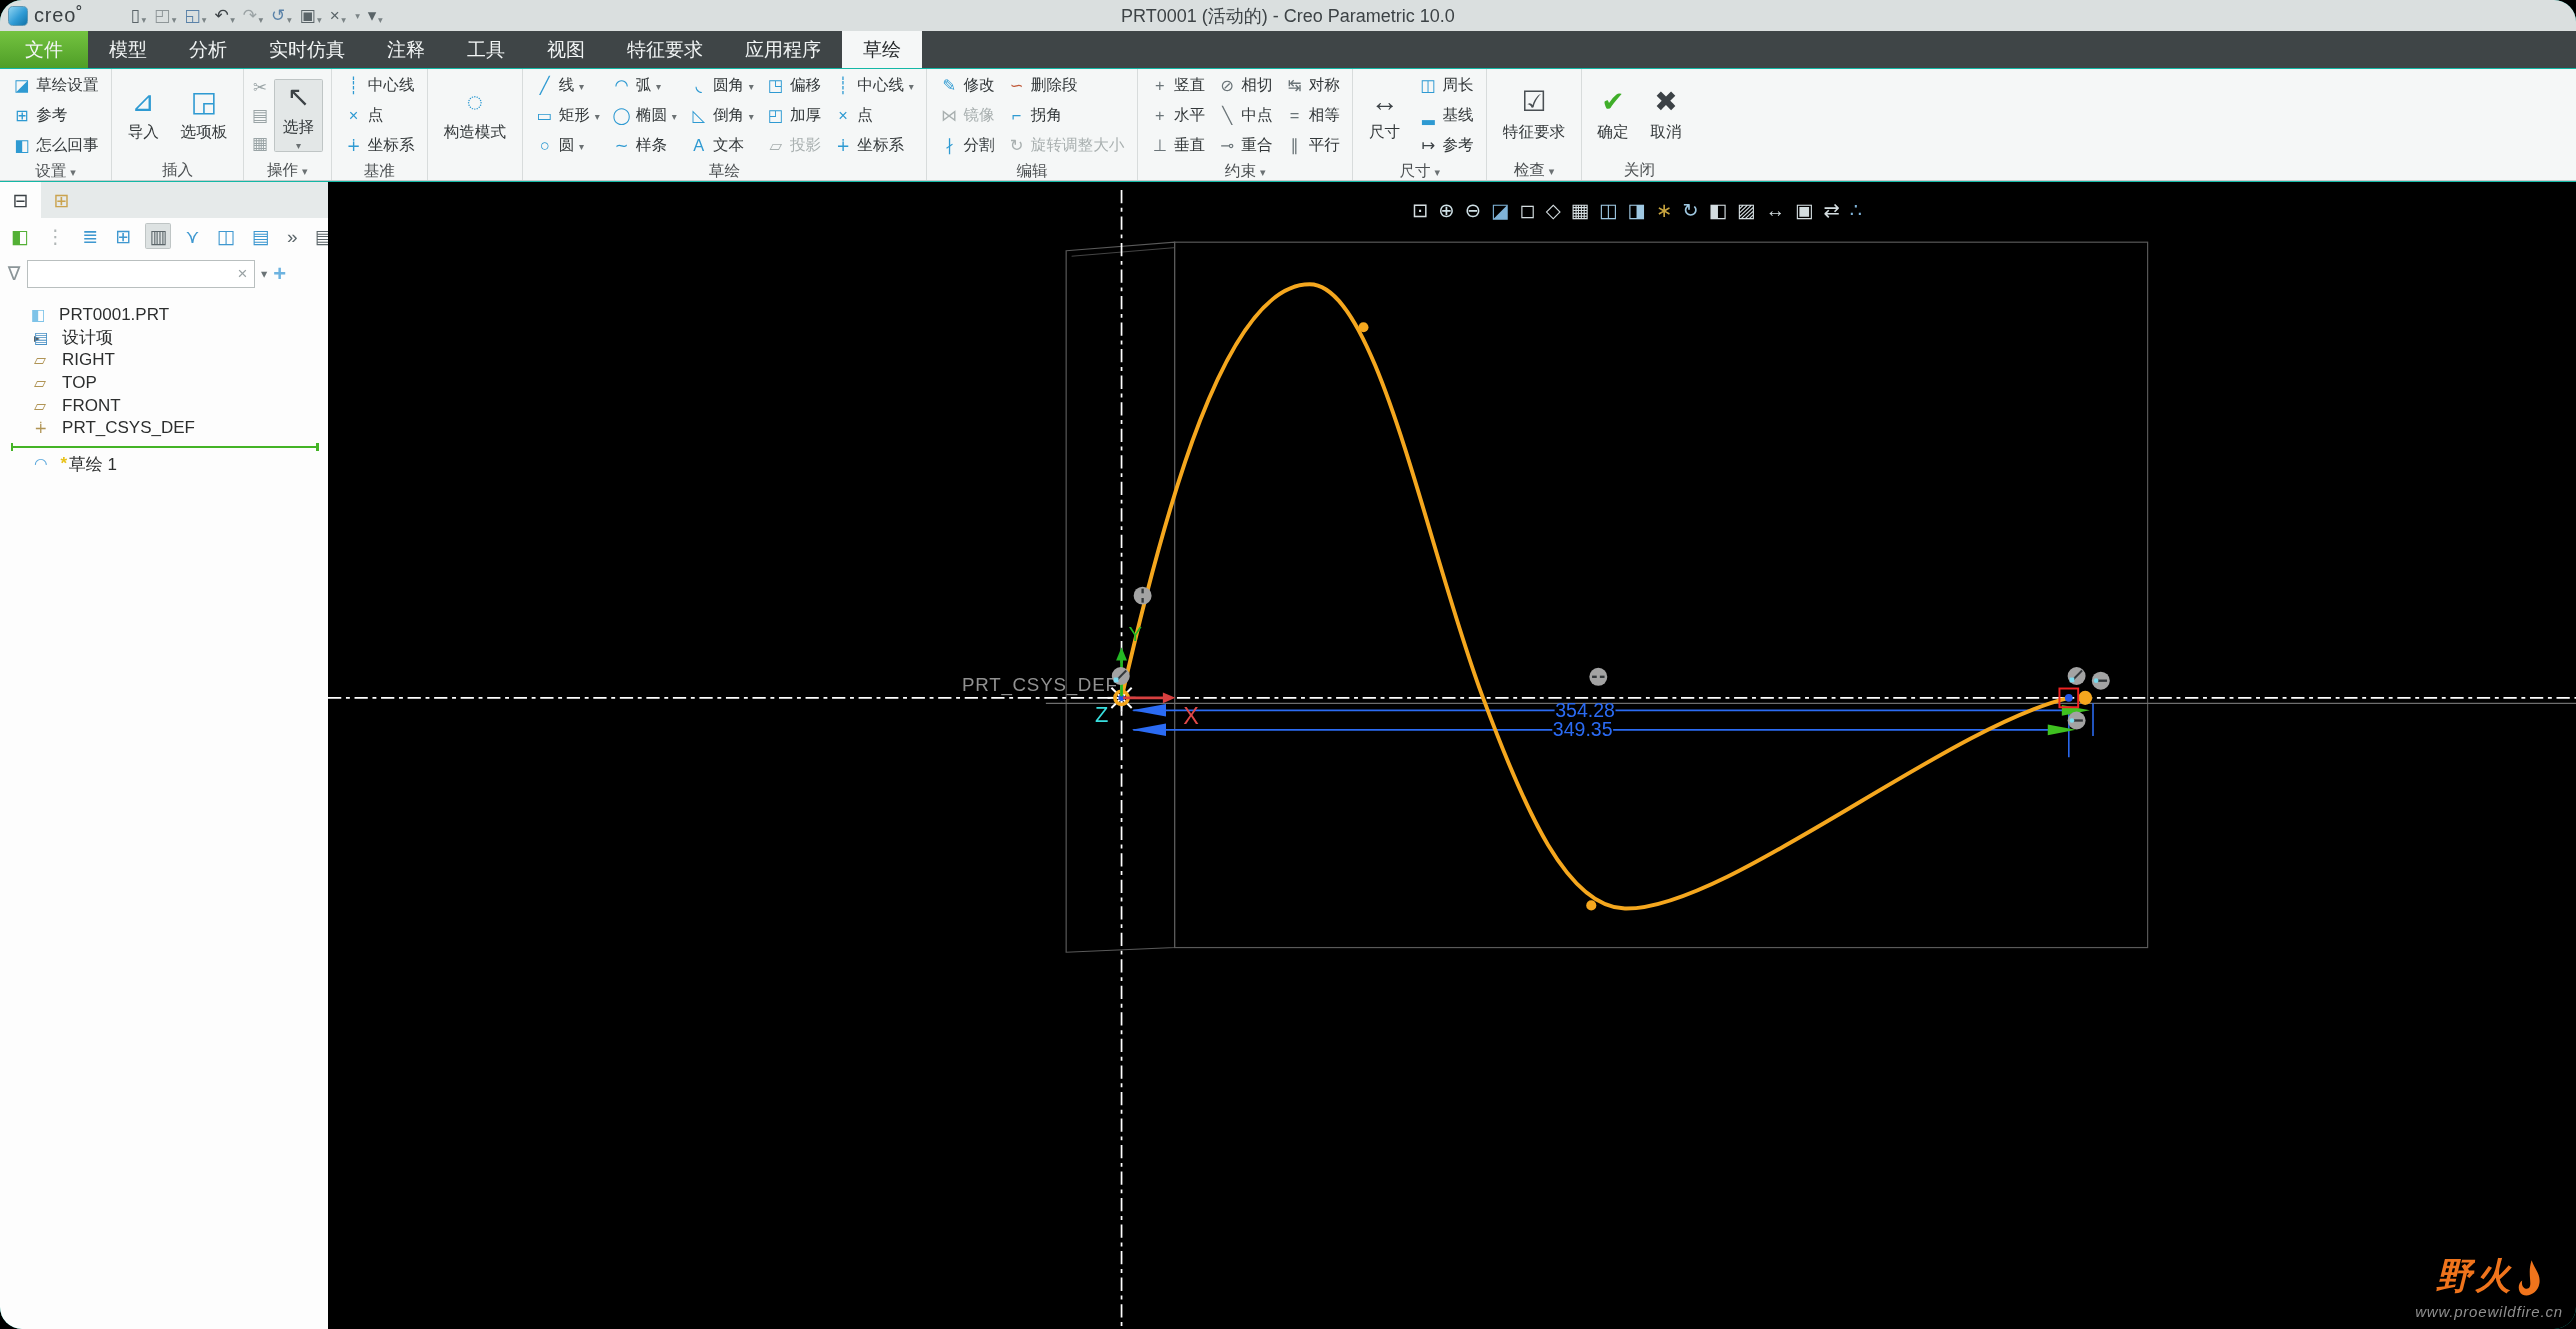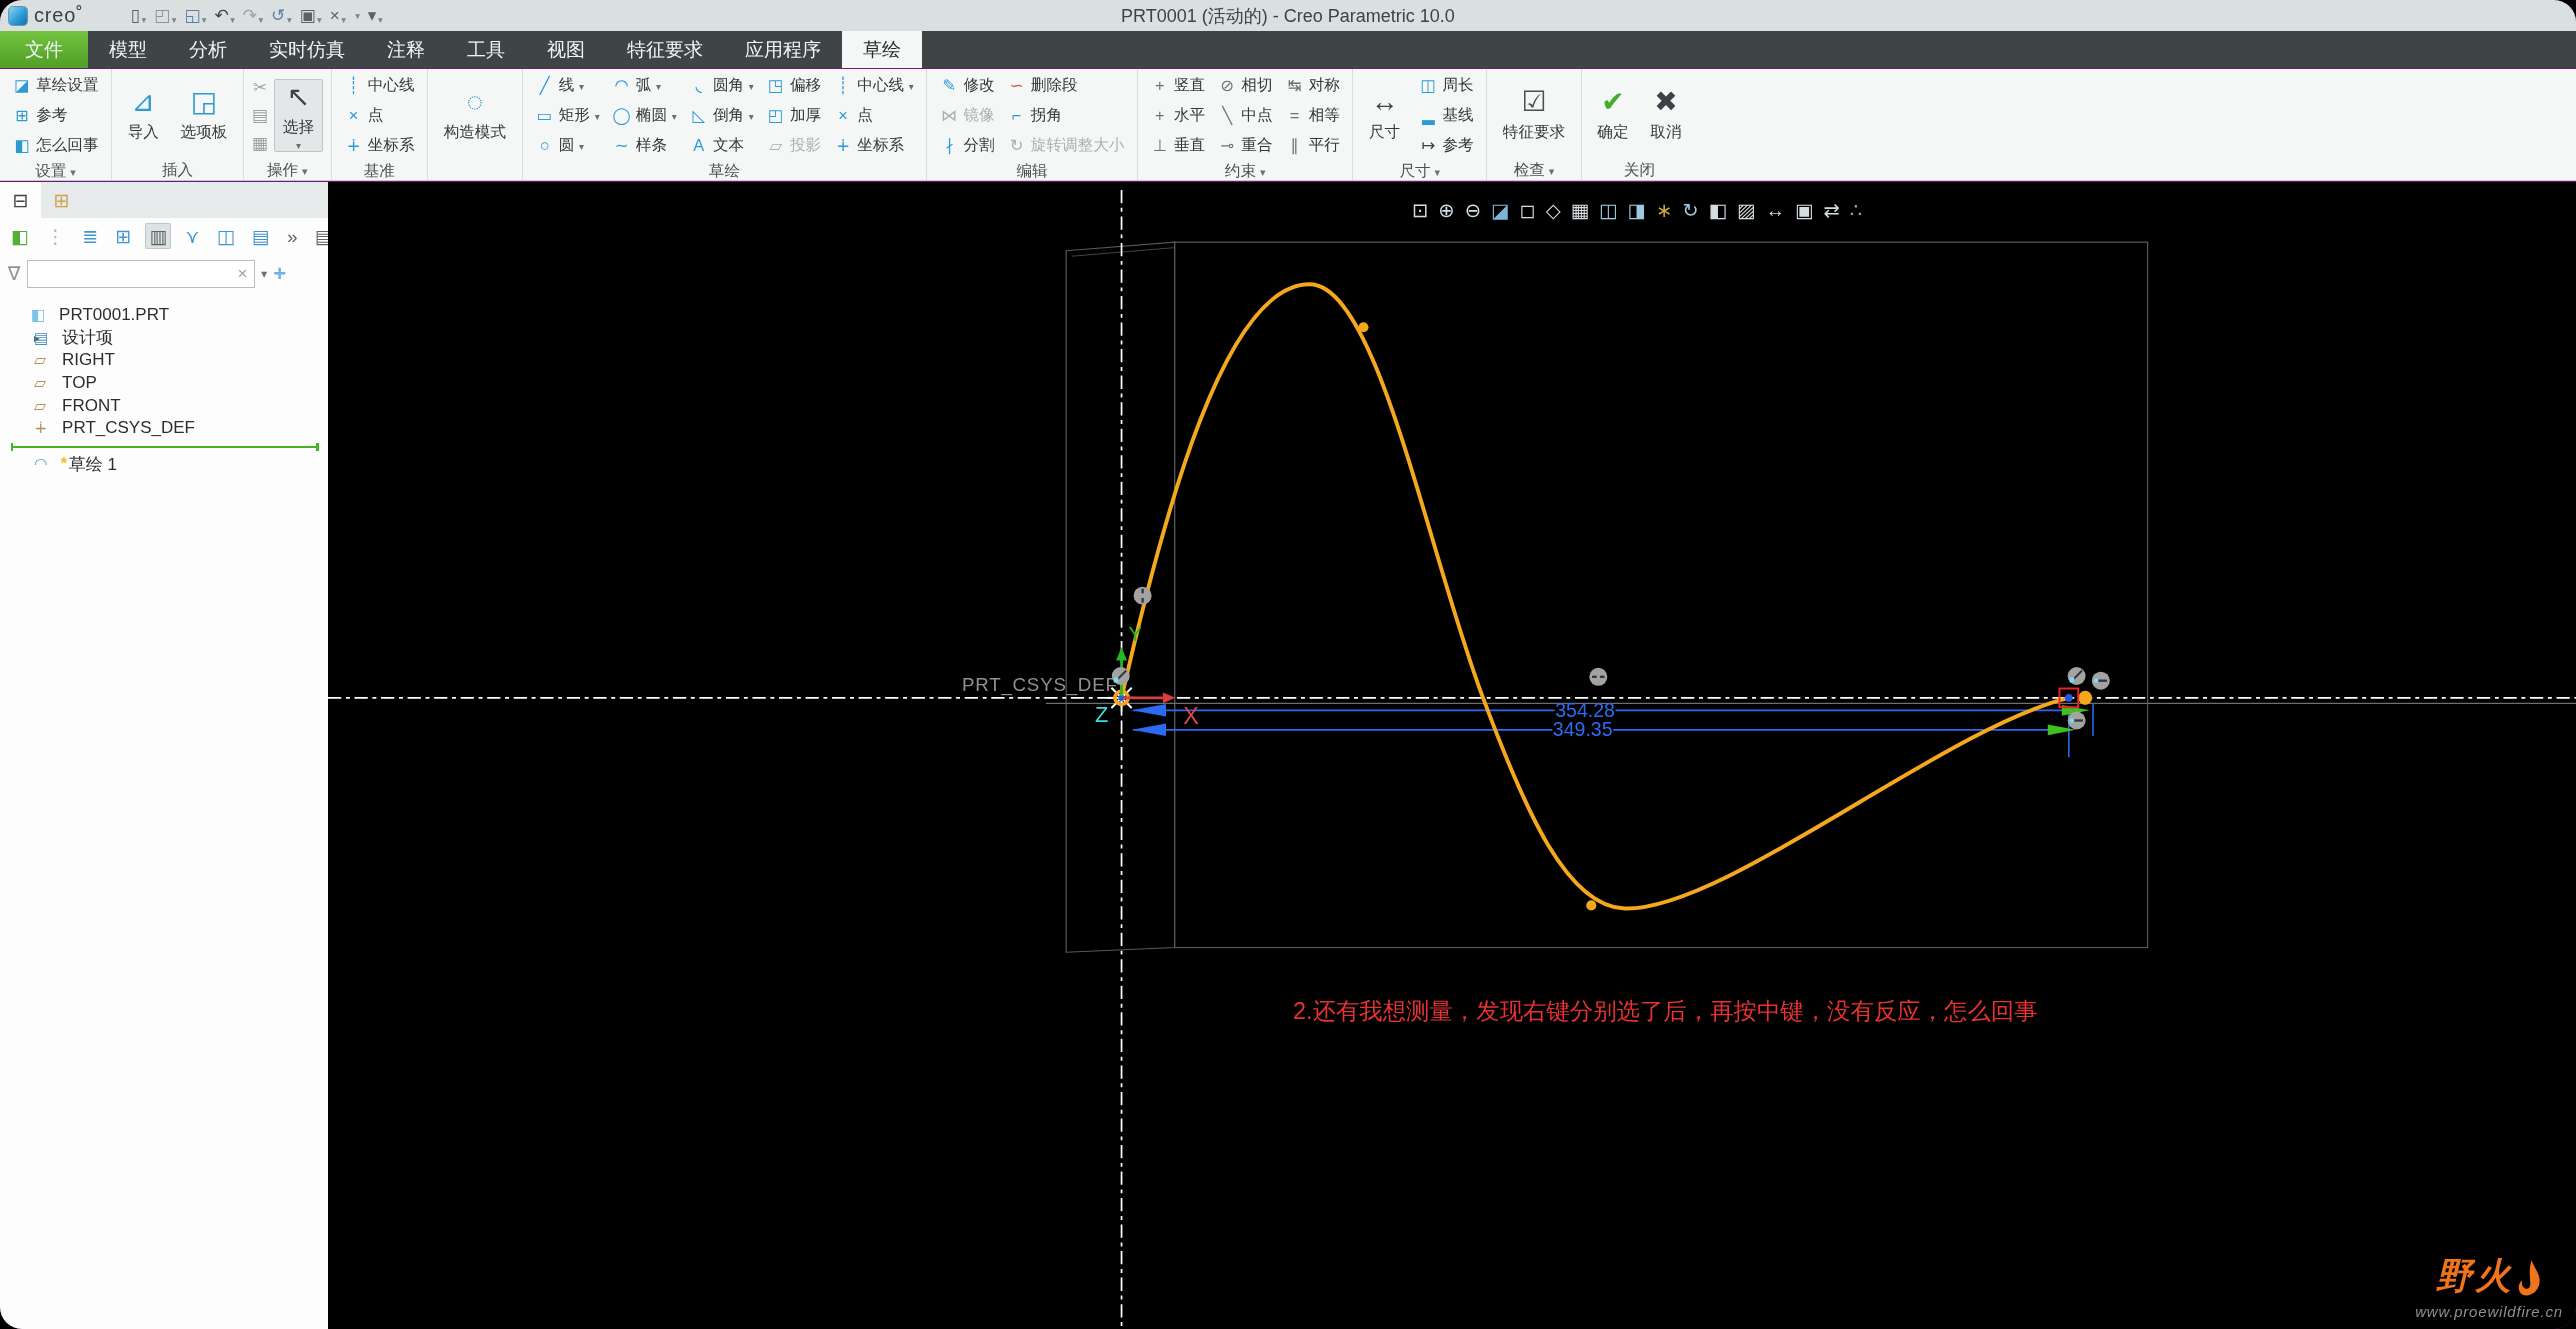--- a/index.html
+++ b/index.html
@@ -1,17 +1,17 @@
 <!DOCTYPE html>
 <html style="font-size:12.5px"><head>
 <meta charset="utf-8">
 <style>
   html,body{margin:0;padding:0;background:#000;}
   *{box-sizing:border-box;font-family:"Liberation Sans","DejaVu Sans",sans-serif;}
-  #app{position:relative;width:2576px;height:1329px;background:#701a75;border-radius:22px;overflow:hidden;}
+  #app{position:relative;width:2576px;height:1329px;background:#14b8a6;border-radius:22px;overflow:hidden;}
 
   
   .titlebar{position:absolute;left:0;top:0;width:100%;height:31px;background:#dadfdf;display:flex;align-items:center;}
   .logo{display:flex;align-items:center;gap:6.2px;margin-left:7.8px;}
   .logo-mark{width:20px;height:20px;border-radius:4.7px;background:linear-gradient(135deg,#8fd4f2,#2f9bd5 55%,#1273a8);border:0.8px solid #5e98b5;}
   .logo-text{font-size:20px;color:#3a4043;letter-spacing:0.8px;}
   .qat{display:flex;align-items:center;gap:7.8px;margin-left:47px;}
   .qat-btn{display:flex;align-items:flex-end;font-size:17px;line-height:1;cursor:default;}
   .qat-btn .dd{font-size:9.4px;color:#7b8486;margin-left:1.6px;}
   .title{position:absolute;left:0;right:0;text-align:center;font-size:18px;color:#3d4346;}
@@ -809,21 +809,20 @@
         <g>
           <circle cx="2241" cy="690" r="11.5" fill="#a3a3a3"></circle>
           <line x1="2233" y1="690" x2="2249" y2="690" stroke="#33373a" stroke-width="3"></line>
           <circle cx="2235" cy="690" r="3" fill="#7adcf0"></circle>
         </g>
       </svg>
 
       <div class="annotations">
 
 
-          <div>2.还有我想测量，发现右键分别选了后，再按中键，没有反应，怎么回事</div>
         </div>
 
       <div class="watermark">
         <div class="wm-row">
           <span class="wm-logo">野火</span>
           <svg width="26.5" height="41" viewBox="0 0 34 52">
             <path d="M20 0 C24 12 32 18 30 30 C28 42 16 48 8 44 C2 40 2 30 8 26 C6 34 12 38 16 36 C22 32 14 18 20 0 Z" fill="#f0741c"></path>
           </svg>
         </div>
         <div class="wm-url">www.proewildfire.cn</div>

